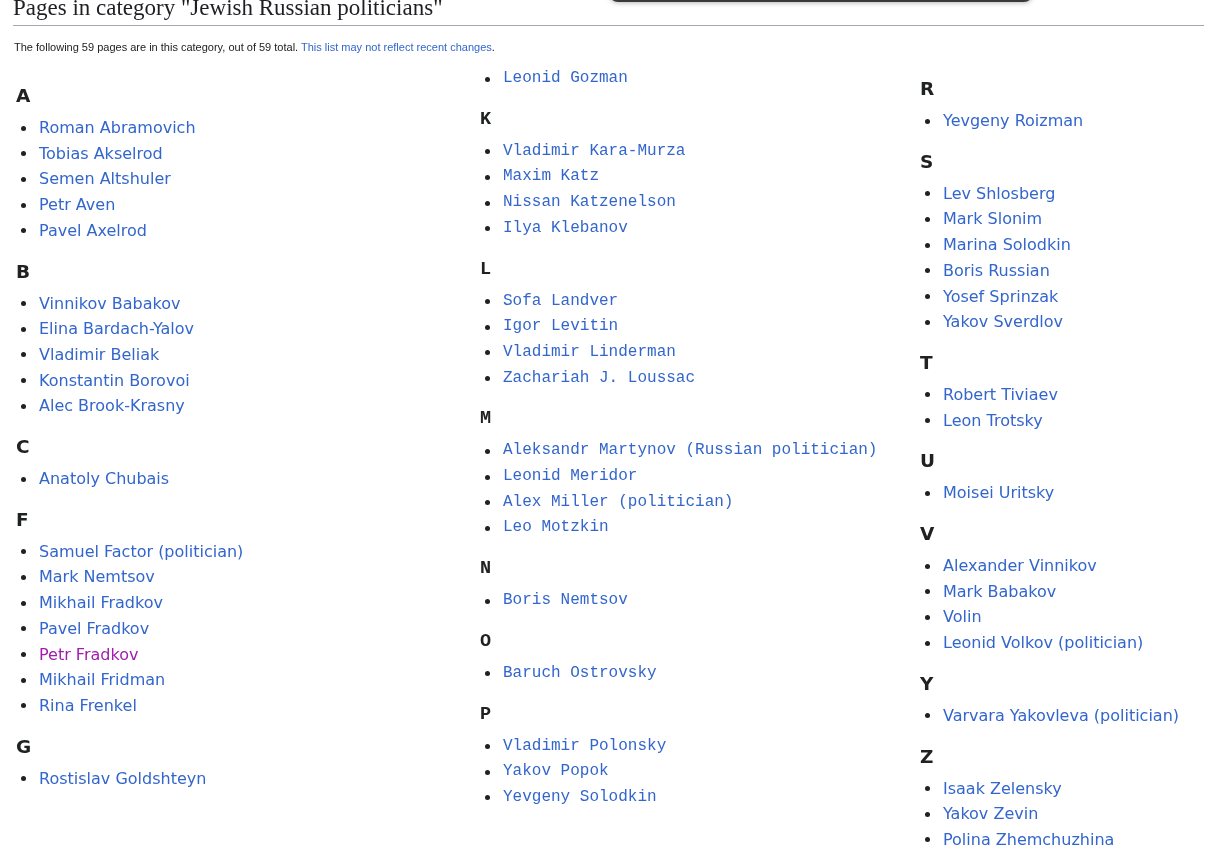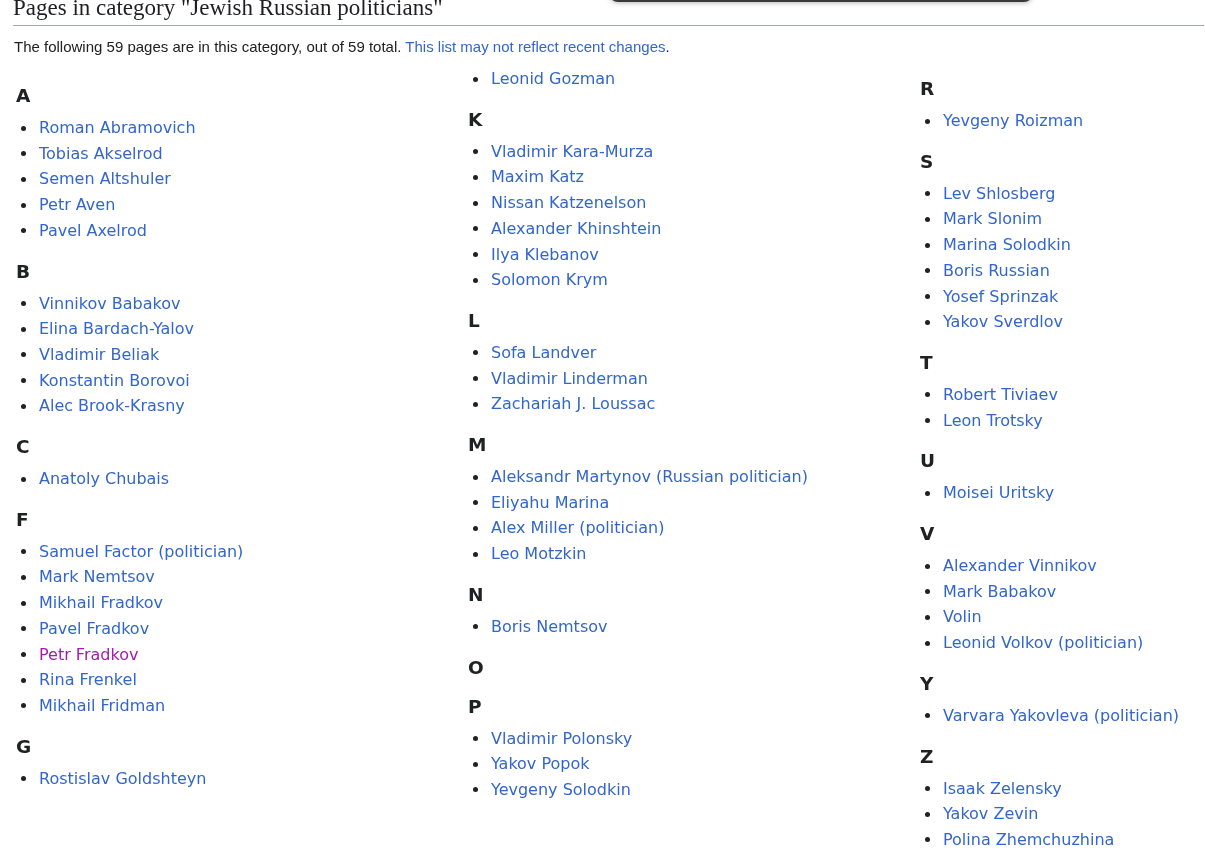--- a/index.html
+++ b/index.html
@@ -32,32 +32,32 @@
     color:#1f1f23;
     margin:-7px 0 0 13px;
     padding:0 1px 2px 0;
     border-bottom:1px solid #a2a9b1;
     width:1191px;
     box-sizing:border-box;
   }
 
   .intro {
     font-family:"Liberation Sans","DejaVu Sans",sans-serif;
-    font-size:15px;
+    font-size:11px;
     line-height:22px;
     margin:10px 12px 0 14px;
   }
 
   a { color:#3366cc; text-decoration:none; cursor:pointer; }
   a.visited { color:#a21caf; }
 
   .category-columns { position:absolute; top:73px; left:0; width:1205px; }
   .col  { position:absolute; top:0; width:445px; }
   .col1 { left:16px; }
-  .col2 { left:468px; }
+  .col2 { left:480px;font-family:Liberation Mono, monospace; }
   .col3 { left:920px; }
 
   h3.letter {
     font-size:18.5px;
     line-height:22px;
     font-weight:700;
     color:#202122;
     margin:17px 0 8px 0;
   }
   .col1 .group:first-child h3.letter { margin-top:19px; }
@@ -117,22 +117,22 @@
           </ul>
         </div>
         <div class="group">
           <h3 class="letter">F</h3>
           <ul class="pages">
             <li><a href="#">Samuel Factor (politician)</a></li>
             <li><a href="#">Mark Nemtsov</a></li>
             <li><a href="#">Mikhail Fradkov</a></li>
             <li><a href="#">Pavel Fradkov</a></li>
             <li><a href="#" class="visited">Petr Fradkov</a></li>
+            <li><a href="#">Mikhail Fridman</a></li>
             <li><a href="#">Rina Frenkel</a></li>
-            <li><a href="#">Mikhail Fridman</a></li>
           </ul>
         </div>
         <div class="group">
           <h3 class="letter">G</h3>
           <ul class="pages">
             <li><a href="#">Rostislav Goldshteyn</a></li>
           </ul>
         </div>
       </div>
       <div class="col col2">
@@ -140,50 +140,52 @@
           <ul class="pages">
             <li><a href="#">Leonid Gozman</a></li>
           </ul>
         </div>
         <div class="group">
           <h3 class="letter">K</h3>
           <ul class="pages">
             <li><a href="#">Vladimir Kara-Murza</a></li>
             <li><a href="#">Maxim Katz</a></li>
             <li><a href="#">Nissan Katzenelson</a></li>
-            <li><a href="#">Alexander Khinshtein</a></li>
             <li><a href="#">Ilya Klebanov</a></li>
-            <li><a href="#">Solomon Krym</a></li>
           </ul>
         </div>
         <div class="group">
           <h3 class="letter">L</h3>
           <ul class="pages">
             <li><a href="#">Sofa Landver</a></li>
+            <li><a href="#">Igor Levitin</a></li>
             <li><a href="#">Vladimir Linderman</a></li>
             <li><a href="#">Zachariah J. Loussac</a></li>
           </ul>
         </div>
         <div class="group">
           <h3 class="letter">M</h3>
           <ul class="pages">
             <li><a href="#">Aleksandr Martynov (Russian politician)</a></li>
-            <li><a href="#">Eliyahu Marina</a></li>
+            <li><a href="#">Leonid Meridor</a></li>
             <li><a href="#">Alex Miller (politician)</a></li>
             <li><a href="#">Leo Motzkin</a></li>
           </ul>
         </div>
         <div class="group">
           <h3 class="letter">N</h3>
           <ul class="pages">
             <li><a href="#">Boris Nemtsov</a></li>
           </ul>
         </div>
         <div class="group">
           <h3 class="letter">O</h3>
+          <ul class="pages">
+            <li><a href="#">Baruch Ostrovsky</a></li>
+          </ul>
         </div>
         <div class="group">
           <h3 class="letter">P</h3>
           <ul class="pages">
             <li><a href="#">Vladimir Polonsky</a></li>
             <li><a href="#">Yakov Popok</a></li>
             <li><a href="#">Yevgeny Solodkin</a></li>
           </ul>
         </div>
       </div>

